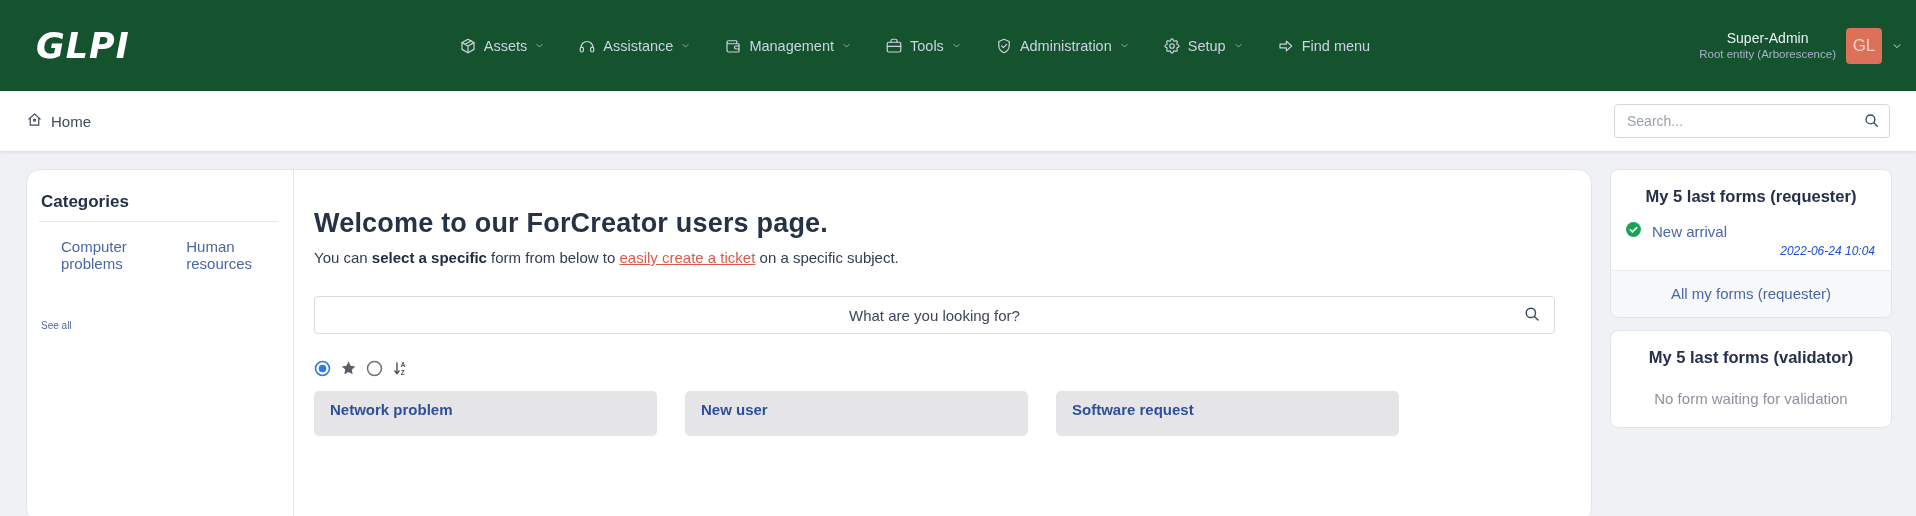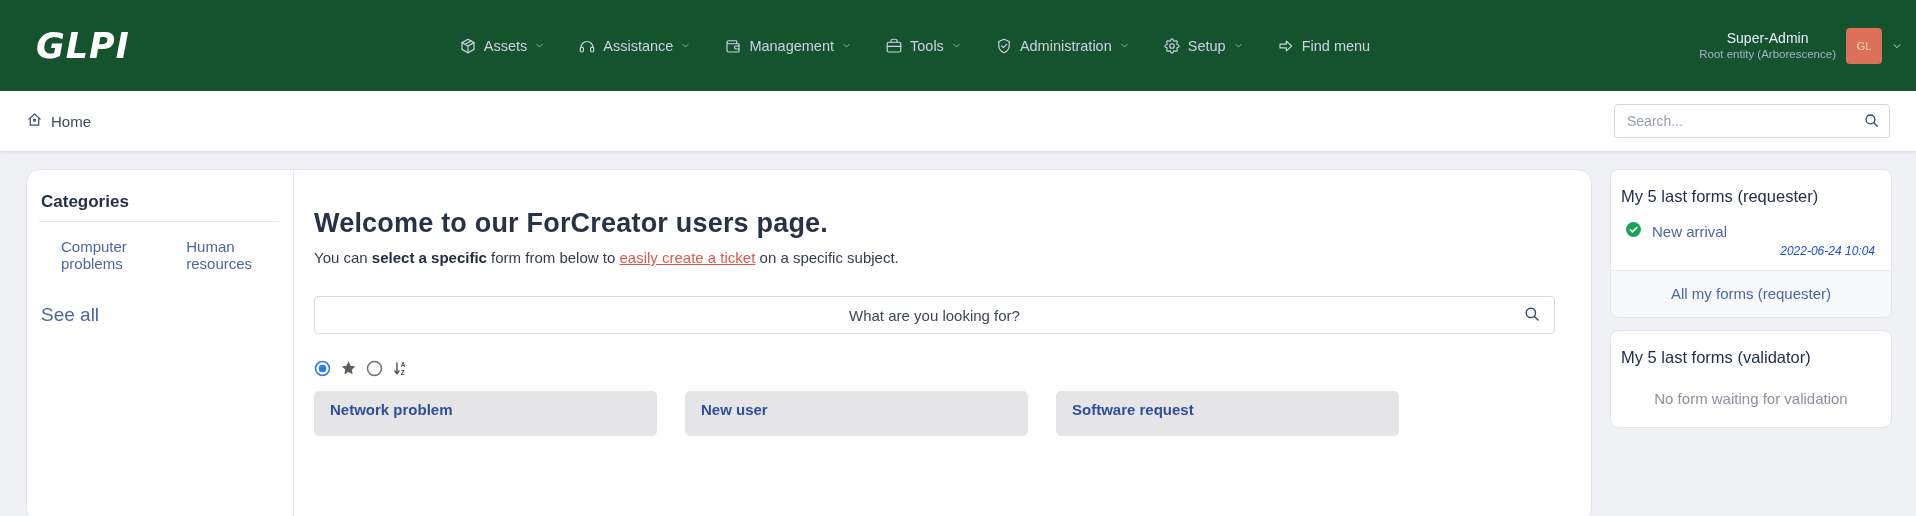--- a/index.html
+++ b/index.html
@@ -10,61 +10,61 @@
   .topnav { height:91px; background:#14532d; display:flex; align-items:center; padding:0 14px 0 36px; }
   .logo { color:#ffffff; font-weight:800; font-style:italic; font-size:35px; letter-spacing:1px; cursor:pointer; font-family:"DejaVu Sans", sans-serif; }
   .nav-menu { display:flex; align-items:center; gap:34px; margin:0 auto; }
   .nav-item { display:flex; align-items:center; gap:7px; color:#cbd3e3; font-size:14.5px; cursor:pointer; white-space:nowrap; }
   .nav-item svg { display:block; }
   .nav-caret { opacity:.75; margin-left:1px; }
   .nav-user { display:flex; align-items:center; gap:10px; margin-left:0; }
   .user-text { text-align:center; line-height:1.25; }
   .user-name { color:#eef1f7; font-size:14px; }
   .user-entity { color:#a7b2c9; font-size:11.5px; }
-  .avatar { width:36px; height:36px; border-radius:4px; background:#dc7058; color:#f3cfc2; font-size:11px; display:flex; align-items:center; justify-content:center; cursor:pointer; }
+  .avatar { width:36px; height:36px; border-radius:4px; background:#dc7058; color:#f3cfc2; font-size:17px; display:flex; align-items:center; justify-content:center; cursor:pointer; }
   .user-caret { color:#cbd3e3; }
 
   
   .crumb-bar { height:60px; background:#ffffff; display:flex; align-items:center; padding:0 26px; box-shadow:0 1px 3px rgba(20,25,40,.12); position:relative; z-index:2; }
   .crumb-home { display:flex; align-items:center; gap:8px; color:#3f4a5c; font-size:15px; cursor:pointer; }
   .top-search { position:relative; margin-left:auto; width:276px; }
   .top-search input { width:100%; height:34px; border:1px solid #d5d8dd; border-radius:4px; background:#fff; padding:0 36px 0 12px; font-size:14px; color:#333b49; font-family:Liberation Sans, sans-serif; }
   .top-search input::placeholder { color:#9aa1ad; }
   .top-search .mag { position:absolute; right:10px; top:8px; color:#35446b; cursor:pointer; }
 
   
   .page { display:flex; align-items:flex-start; gap:18px; padding:18px 24px 8px 26px; }
   .main-card { width:1584px; min-height:353px; background:#fff; border:1px solid #e2e4e8; border-radius:14px; display:flex; }
 
   
   .cat-side { width:267px; flex:0 0 267px; border-right:1px solid #e4e6ea; padding:22px 14px 20px 12px; }
   .cat-title { font-size:17px; font-weight:700; color:#242f49; padding:0 2px 9px 2px; border-bottom:1px solid #e4e6ea; }
   .cat-links { padding:16px 0 0 22px; display:flex; flex-direction:row; gap:22px; }
   .cat-link { color:#4a67a4; font-size:15px; cursor:pointer; }
-  .see-all { margin-top:32px; padding-left:2px; color:#4a67a4; font-size:19px; cursor:pointer; }
+  .see-all { margin-top:48px; padding-left:2px; color:#4a67a4; font-size:10px; cursor:pointer; }
 
   
   .content { flex:1; padding:14px 36px 20px 20px; }
   .content h1 { font-size:27px; font-weight:700; color:#273246; margin:24px 0 10px; letter-spacing:.2px; }
   .intro { font-size:15px; color:#333d4f; }
   .intro b { color:#232d40; }
   .ticket-link { color:#dc5948; text-decoration:underline; cursor:pointer; }
   .form-search { position:relative; margin-top:30px; }
   .form-search input { width:100%; height:38px; border:1px solid #d9dbdf; border-radius:4px; text-align:center; font-size:15px; color:#333d4f; font-family:inherit; }
   .form-search input::placeholder { color:#3d4657; }
   .form-search .mag { position:absolute; right:14px; top:9px; color:#35446b; cursor:pointer; }
   .filter-row { margin-top:26px; display:flex; align-items:center; gap:9px; }
   .filter-row > span { display:flex; cursor:pointer; }
   .tiles { margin-top:14px; display:flex; gap:28px; }
   .tile { width:343px; height:45px; background:#e5e5e7; border-radius:5px; padding:10px 14px 0 16px; font-weight:700; font-size:15px; color:#2f4f9b; cursor:pointer; overflow:hidden; }
 
   
   .right-col { width:282px; flex:0 0 282px; display:flex; flex-direction:column; gap:12px; }
   .panel { background:#fff; border:1px solid #e2e4e8; border-radius:8px; overflow:hidden; }
-  .panel-title { font-weight:400; font-size:16.5px; color:#242f49; padding:17px 10px 14px; }
+  .panel-title { text-align:center; font-weight:700; font-size:16.5px; color:#242f49; padding:17px 10px 14px; }
   .req-item { display:flex; align-items:center; gap:10px; padding:1px 14px 0; font-size:15px; color:#4a67a4; cursor:pointer; }
   .req-date { text-align:right; font-style:italic; font-size:12px; color:#1d4ed8; padding:3px 16px 12px; }
   .panel-footer { border-top:1px solid #e8eaed; background:#f7f8fa; text-align:center; padding:14px 8px 15px; font-size:15px; color:#4a67a4; cursor:pointer; }
   .validator-empty { text-align:center; color:#8b929e; font-size:15px; padding:9px 10px 20px; }
 </style>
 </head>
 <body>
 
 <header class="topnav">
   <div class="logo">GLPI</div>

